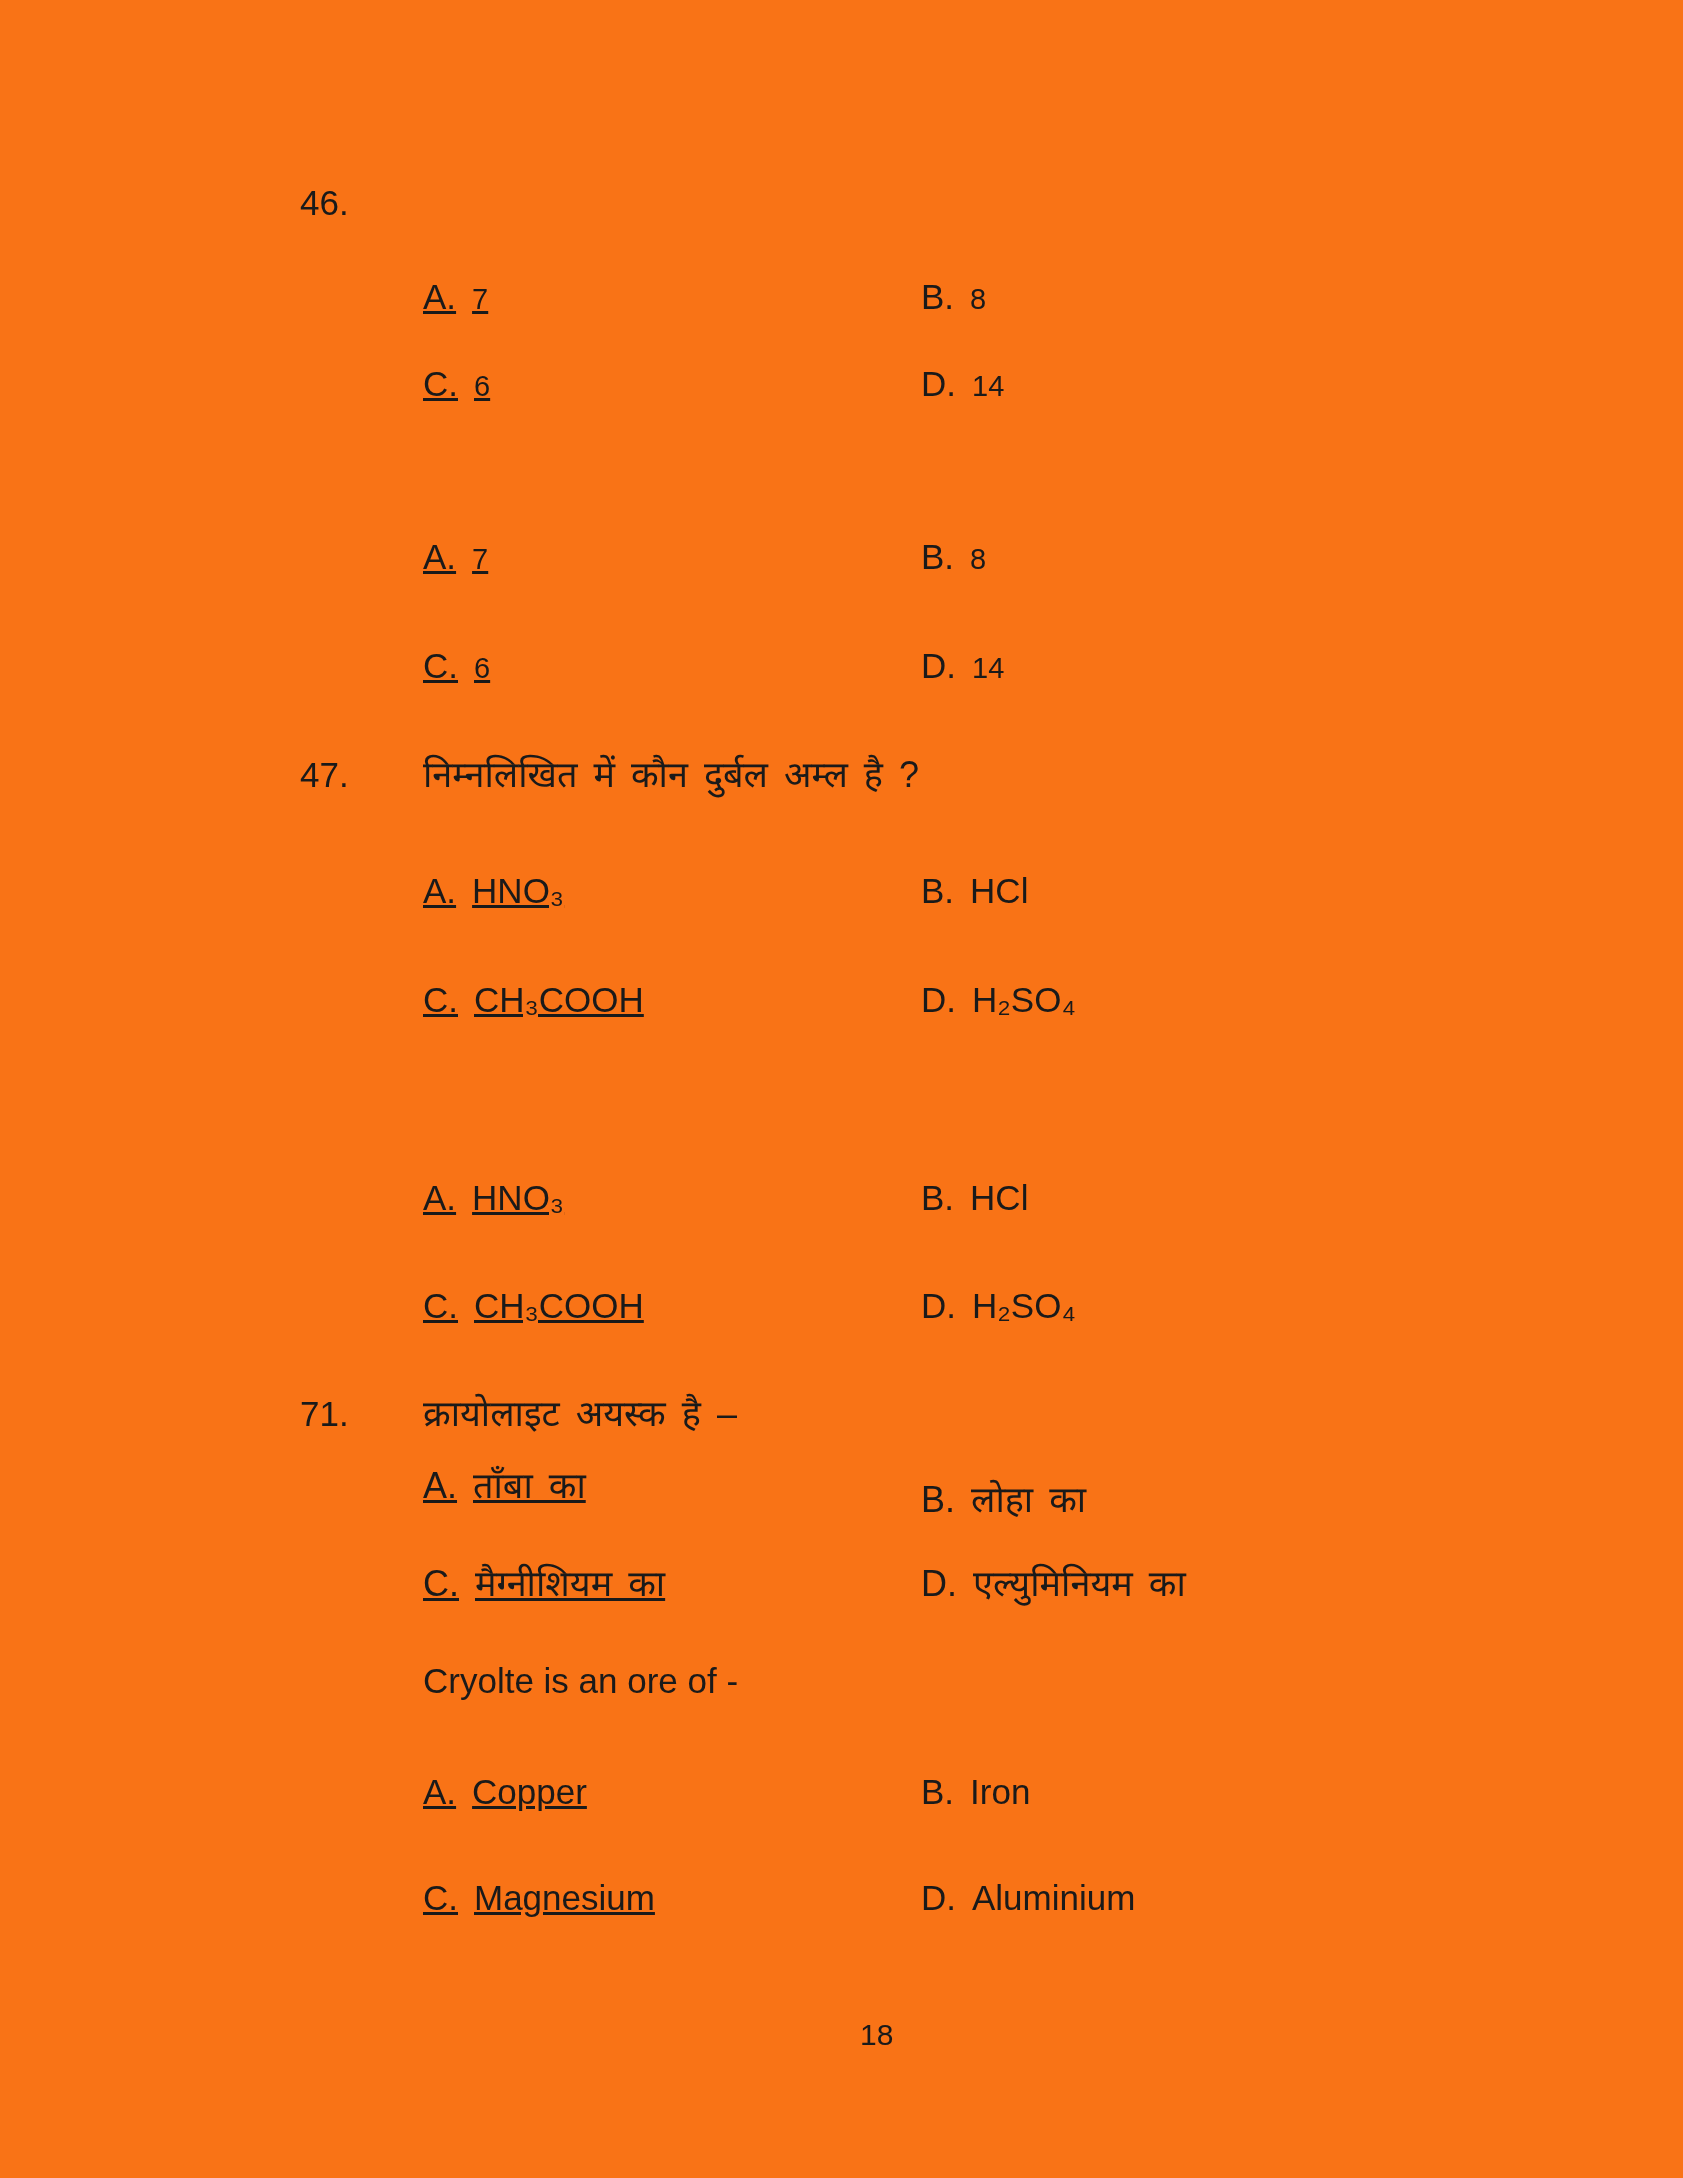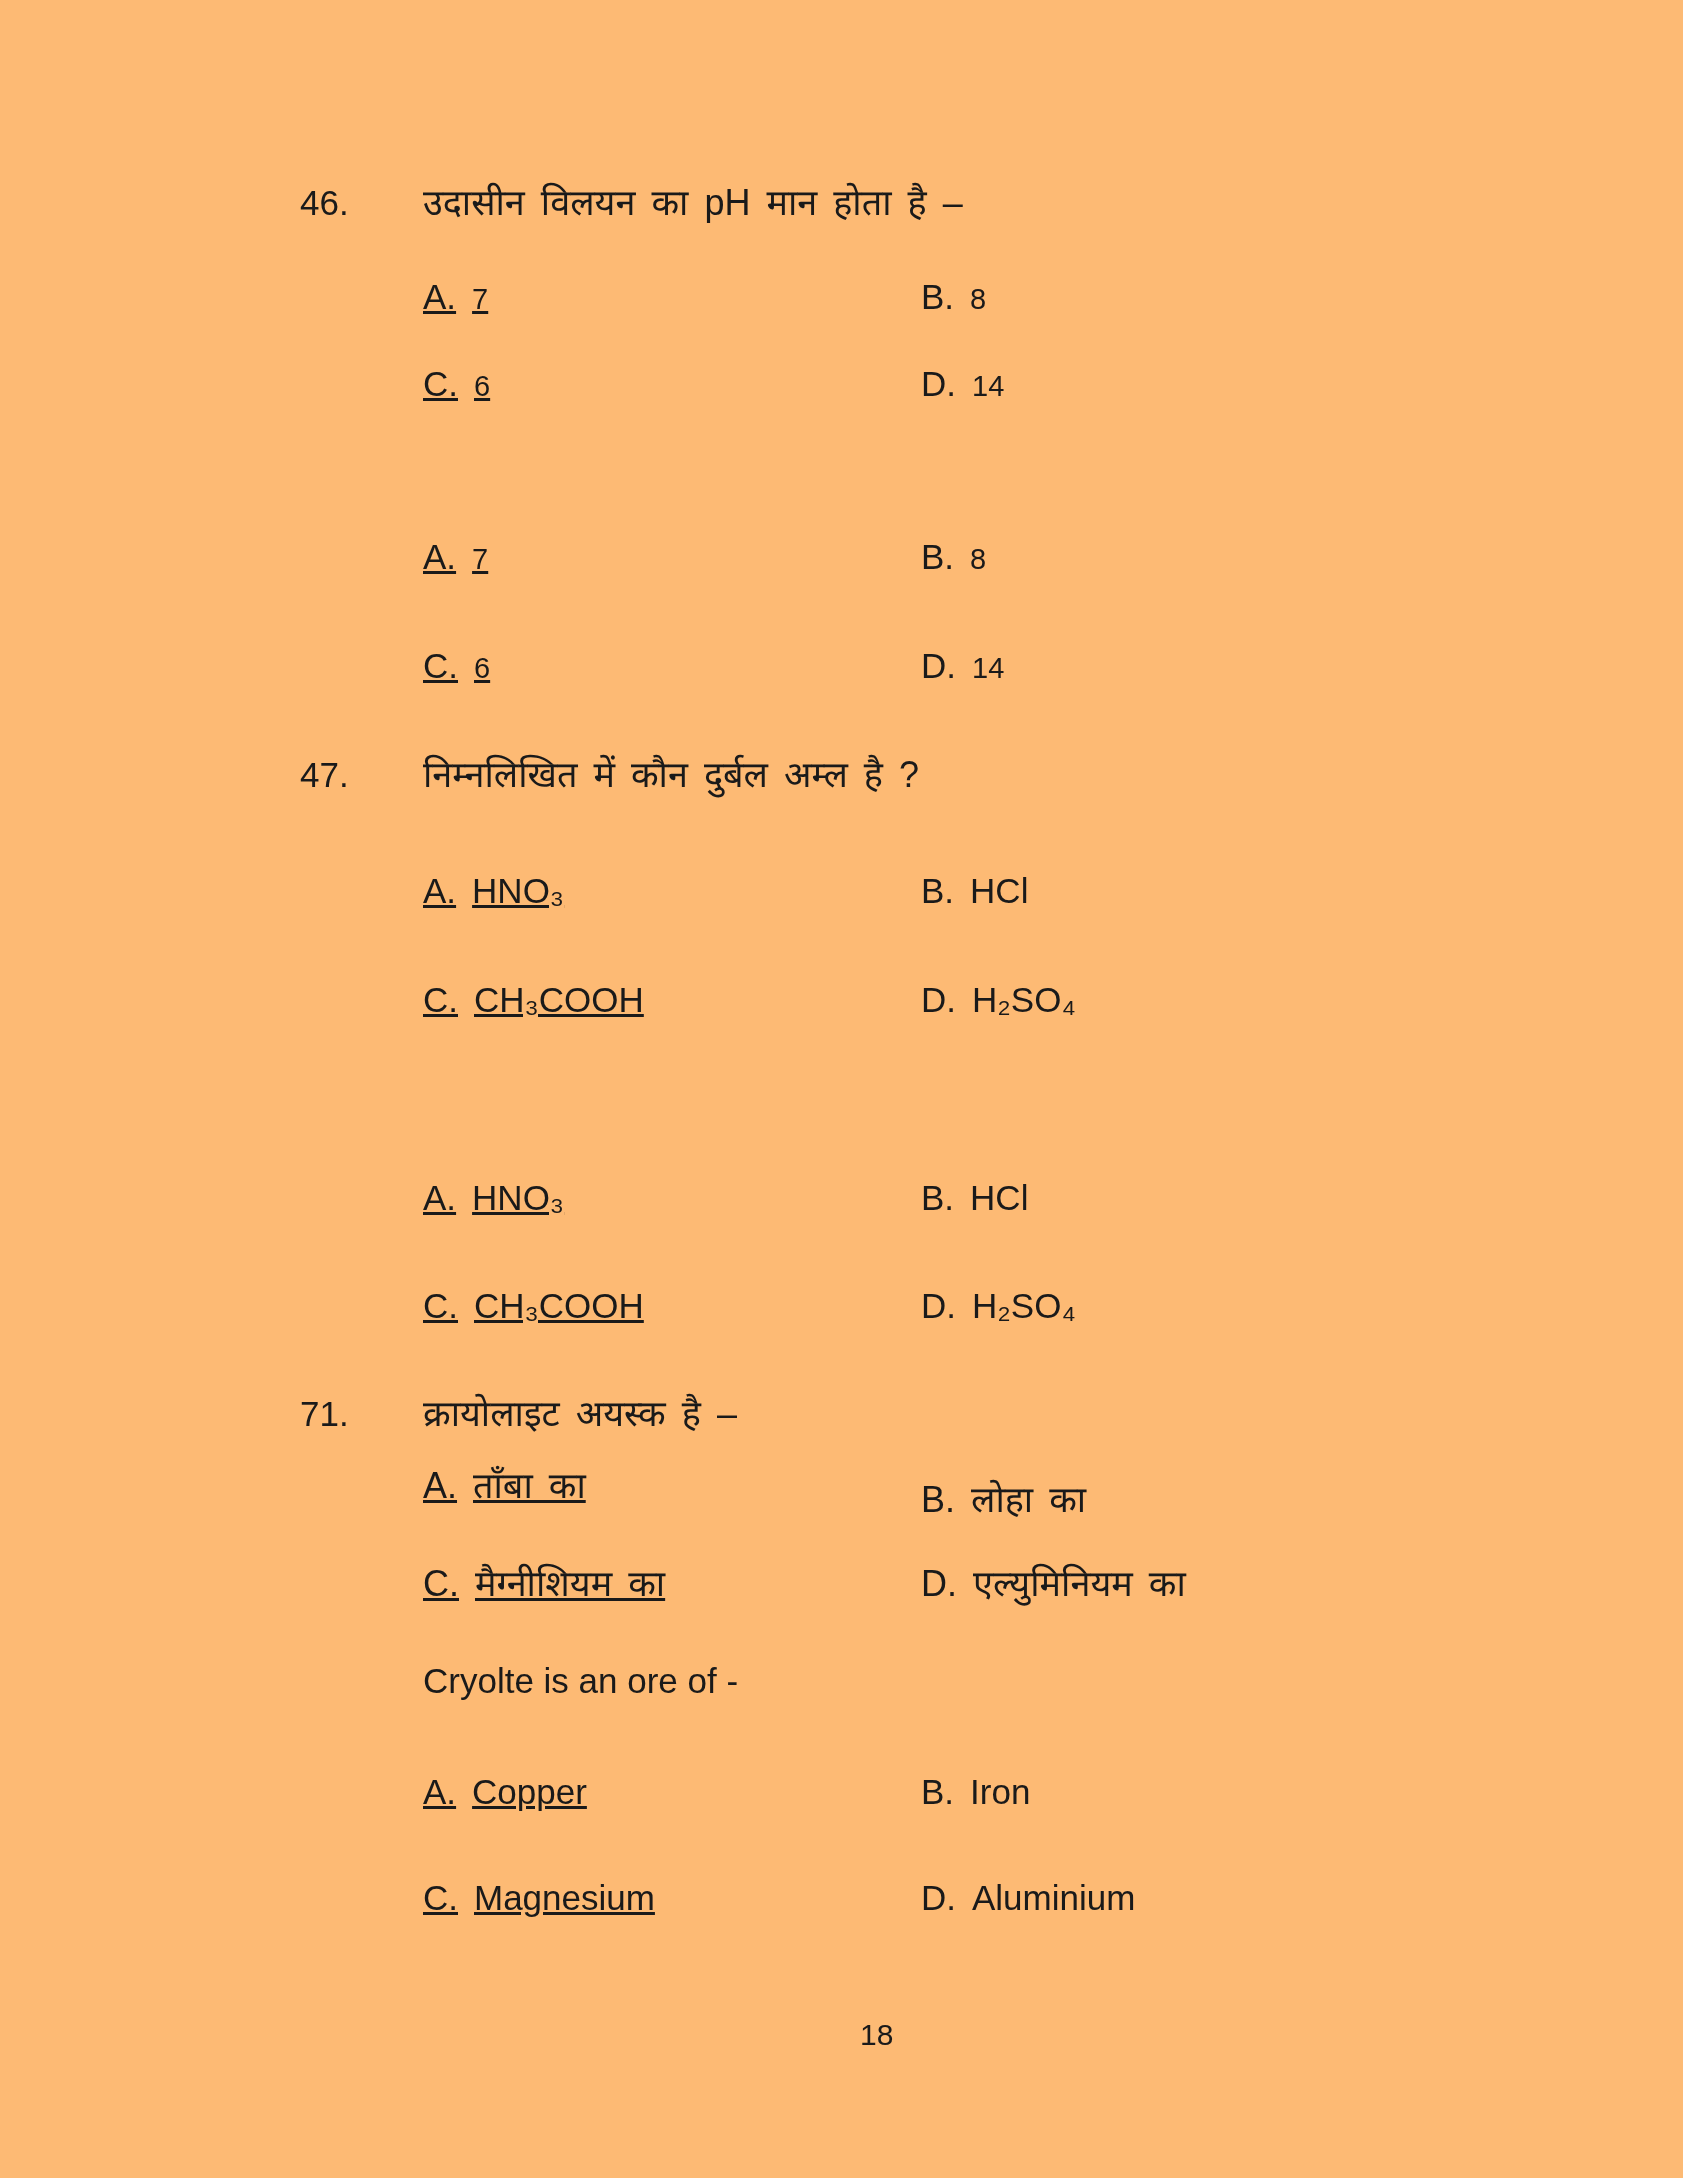--- a/index.html
+++ b/index.html
@@ -1,20 +1,20 @@
 <!DOCTYPE html>
 <html><head>
 <meta charset="utf-8">
 <style>
   html, body { margin: 0; padding: 0; background: #e8e8e8; }
   .page {
     position: relative;
     width: 1683px;
     height: 2178px;
-    background: #fdba74;
+    background: #f97316;
     font-family: "Liberation Sans", "DejaVu Sans", sans-serif;
     color: #1a1a1a;
     overflow: hidden;
   }
   .ln {
     position: absolute;
     white-space: nowrap;
     line-height: 44px;
     font-size: 35px;
     color: #1a1a1a;
@@ -33,21 +33,20 @@
     font-size: 30px;
     line-height: 44px;
   }
 </style>
 </head>
 <body>
 
 <div class="page">
 
   <div class="ln num" style="top:181px">46.</div>
-  <div class="ln qt hi" style="top:181px">उदासीन विलयन का pH मान होता है –</div>
 
   <div class="ln ca" style="top:275px">
     <span class="lbl">A.</span><span class="sm">7</span>
   </div>
   <div class="ln cb" style="top:275px">
     <span class="lbl">B.</span><span class="sm">8</span>
   </div>
   <div class="ln ca" style="top:362px">
     <span class="lbl">C.</span><span class="sm">6</span>
   </div>

